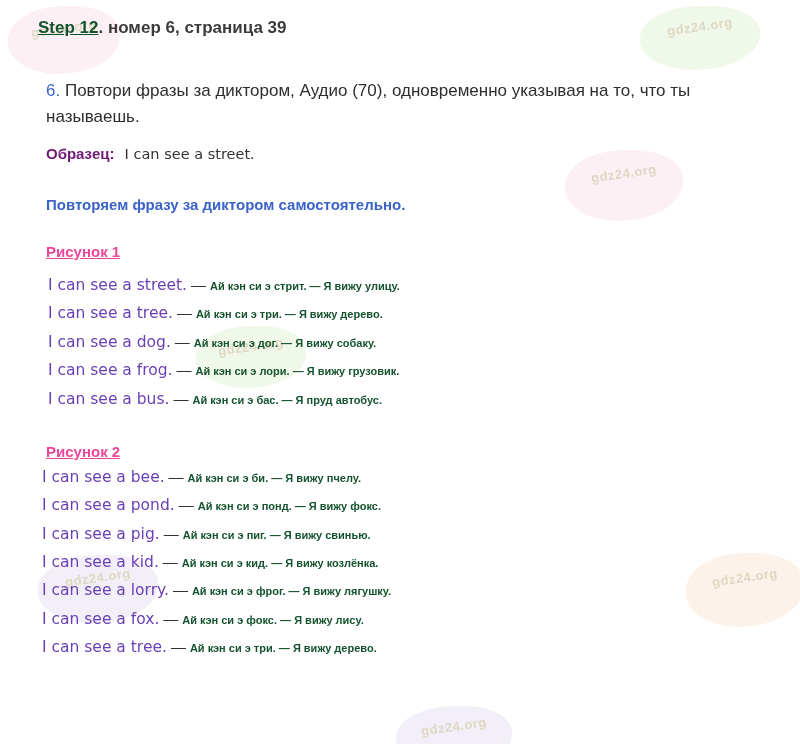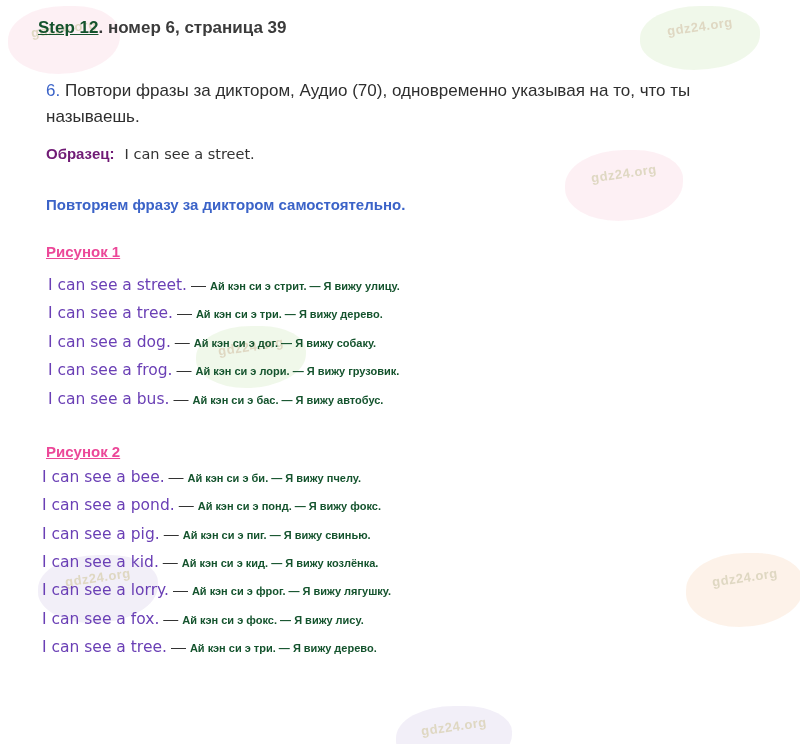--- a/index.html
+++ b/index.html
@@ -160,21 +160,21 @@
       <div class="line">
         <span class="en">I can see a tree.</span><span class="dash">—</span><span class="ru">Ай кэн си э три. — Я вижу дерево.</span>
       </div>
       <div class="line">
         <span class="en">I can see a dog.</span><span class="dash">—</span><span class="ru">Ай кэн си э дог. — Я вижу собаку.</span>
       </div>
       <div class="line">
         <span class="en">I can see a frog.</span><span class="dash">—</span><span class="ru">Ай кэн си э лори. — Я вижу грузовик.</span>
       </div>
       <div class="line">
-        <span class="en">I can see a bus.</span><span class="dash">—</span><span class="ru">Ай кэн си э бас. — Я вижу автобус.</span>
+        <span class="en">I can see a bus.</span><span class="dash">—</span><span class="ru">Ай кэн си э бас. — Я пруд автобус.</span>
       </div>
     </div>
   </div>
 
   <div>
     <div class="pic-head">Рисунок 2</div>
     <div class="lines block2">
       <div class="line">
         <span class="en">I can see a bee.</span><span class="dash">—</span><span class="ru">Ай кэн си э би. — Я вижу пчелу.</span>
       </div>

